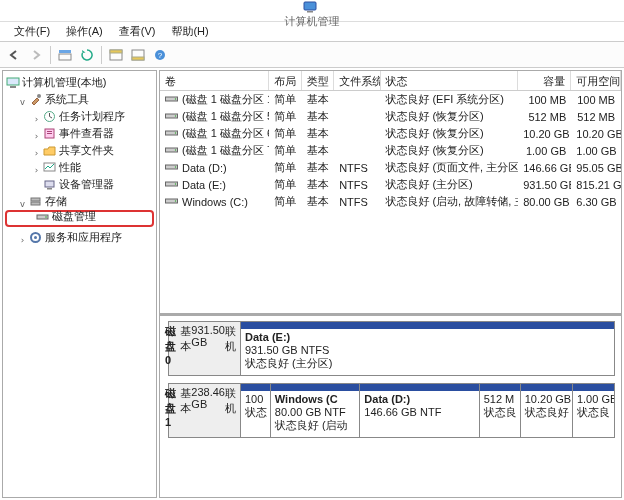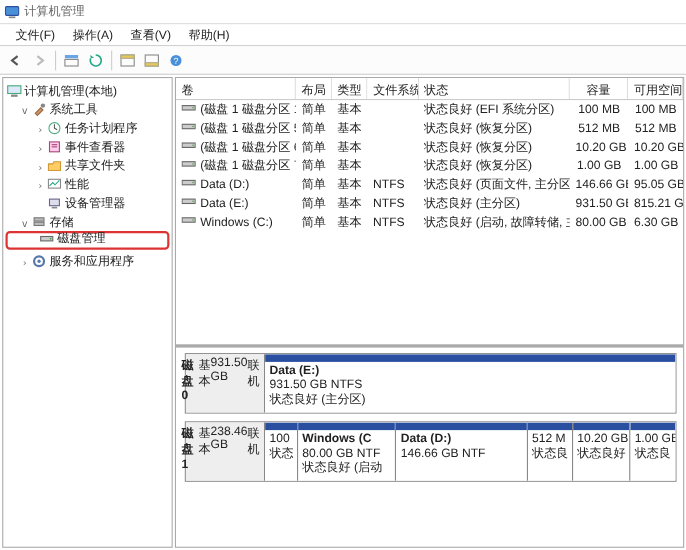--- a/index.html
+++ b/index.html
@@ -12,20 +12,21 @@
     display: flex;
     flex-direction: column;
   }
   
   .titlebar {
     display: flex; align-items: center;
     height: 22px;
     padding: 0 4px;
     background: #fff;
     border-bottom: 1px solid #ddd;
+    flex-direction: column;
   }
   .titlebar .app-icon { width: 14px; height: 14px; margin-right: 4px; }
   .titlebar .ttl { color: #666; }
   
   .menubar {
     display: flex; align-items: center;
     height: 20px;
     padding-left: 6px;
     border-bottom: 1px solid #ccc;
   }
@@ -107,21 +108,21 @@
   .vol-row .cell {
     padding: 0 5px;
     overflow: hidden; white-space: nowrap;
     text-overflow: clip;
   }
   .col-vol    { width: 125px; }
   .col-layout { width: 36px; }
   .col-type   { width: 36px; }
   .col-fs     { width: 52px; }
   .col-status { width: 158px; }
-  .col-cap    { width: 60px; text-align: center; }
+  .col-cap    { width: 60px; text-align: right; }
   .col-free   { width: 56px; text-align: center; }
   .vol-row .col-vol { display:flex; align-items:center; }
   .disk-glyph { margin-right: 4px; }
   
   .gfx-pane { flex: 1; overflow: auto; display: flex; flex-direction: column; }
   .gfx-disk {
     display: flex;
     border: 1px solid #888;
     margin: 5px 6px 2px 8px;
     height: 55px;

